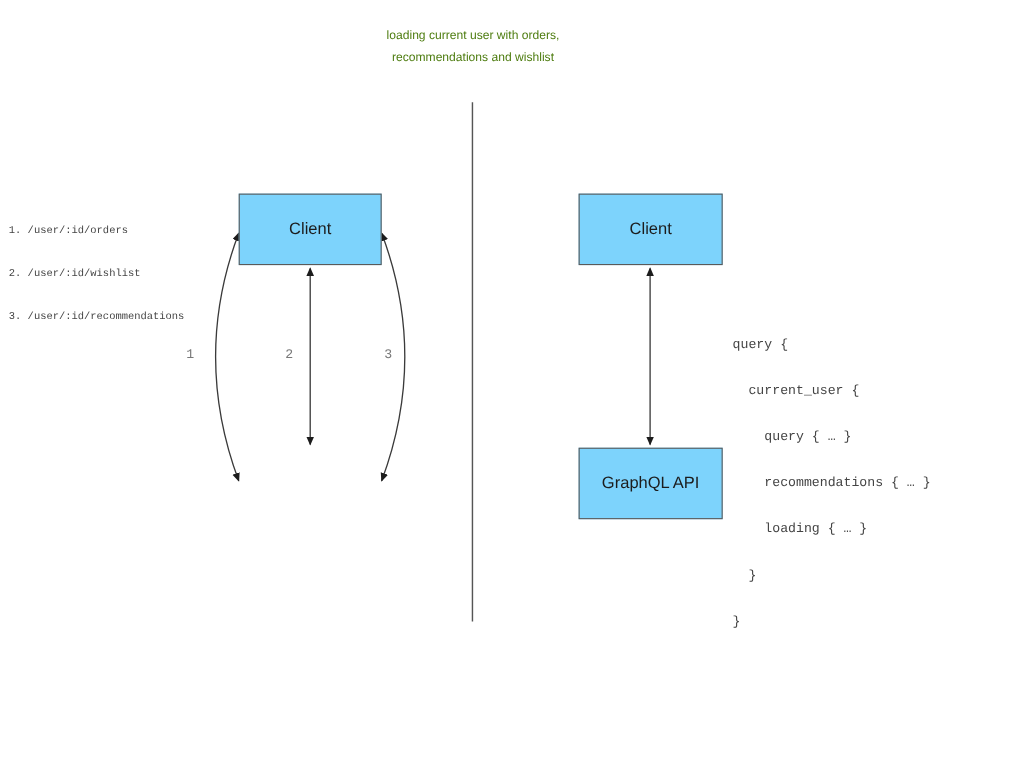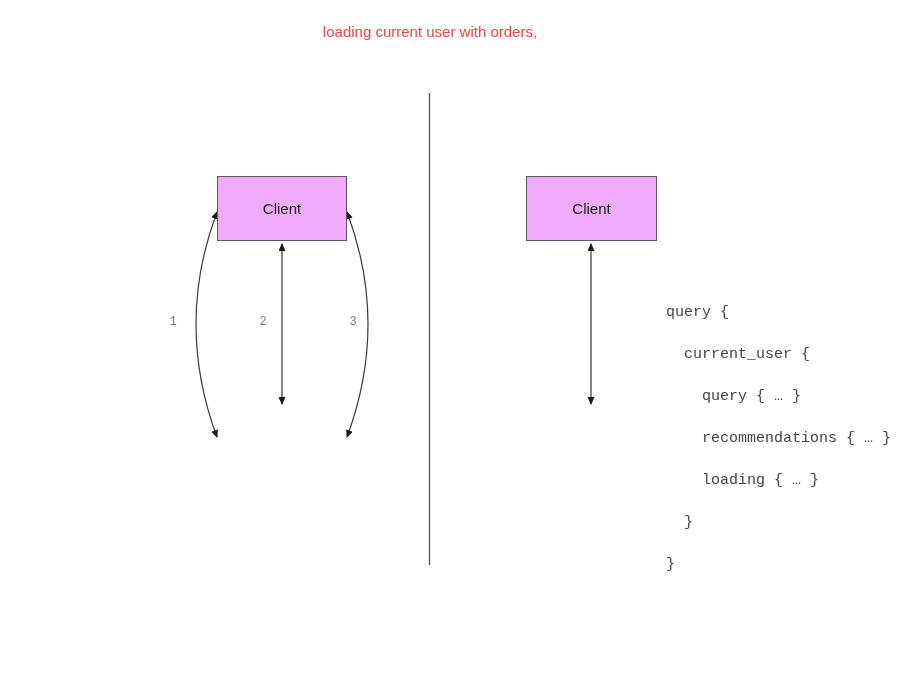--- a/index.html
+++ b/index.html
@@ -14,36 +14,36 @@
     background: #ffffff;
     overflow: hidden;
     font-family: "Liberation Sans", sans-serif;
   }
   .title {
     position: absolute;
     left: 130px;
     top: 22px;
     width: 600px;
     text-align: center;
-    font-size: 15px;
+    font-size: 11px;
     line-height: 20px;
-    color: #ef4444;
+    color: #4d7c0f;
   }
   .diagram-svg {
     position: absolute;
     left: 0;
     top: 0;
     width: 917px;
     height: 689px;
   }
   .node-box {
     position: absolute;
     width: 130px;
     height: 65px;
-    background: #f0abfc;
+    background: #7dd3fc;
     border: 1px solid #5a5a5a;
     display: flex;
     align-items: center;
     justify-content: center;
     font-size: 15px;
     color: #1c1c1c;
     box-sizing: border-box;
   }
   .box-client-left  { left: 217px; top: 176px; }
   .box-rest-api     { left: 217px; top: 407px; }
@@ -57,21 +57,21 @@
     font-size: 9.5px;
     line-height: 13px;
     color: #444444;
     white-space: pre;
   }
   .query-block {
     position: absolute;
     left: 666px;
     top: 278px;
     font-family: "Liberation Mono", monospace;
-    font-size: 15px;
+    font-size: 12px;
     line-height: 14px;
     color: #444444;
     white-space: pre;
   }
   .connector-label {
     position: absolute;
     top: 315px;
     width: 14px;
     text-align: center;
     font-family: "Liberation Mono", monospace;
@@ -82,20 +82,21 @@
   .label-2 { left: 256px; }
   .label-3 { left: 346px; }
 </style>
 </head>
 <body>
 
 <div class="canvas">
 
   <div class="title">
     <div>loading current user with orders,</div>
+    <div>recommendations and wishlist</div>
   </div>
 
   <svg class="diagram-svg" width="917" height="689" viewBox="0 0 917 689" xmlns="http://www.w3.org/2000/svg">
     <defs>
       <marker id="arrow-end" markerWidth="9" markerHeight="8" refX="7" refY="3.5" orient="auto" markerUnits="userSpaceOnUse">
         <path d="M0,0 L8,3.5 L0,7 z" fill="#1c1c1c"></path>
       </marker>
       <marker id="arrow-start" markerWidth="9" markerHeight="8" refX="7" refY="3.5" orient="auto-start-reverse" markerUnits="userSpaceOnUse">
         <path d="M0,0 L8,3.5 L0,7 z" fill="#1c1c1c"></path>
       </marker>
@@ -105,30 +106,38 @@
 
     <path d="M 217 212 Q 175 324 217 437" fill="none" stroke="#3a3a3a" stroke-width="1.2" marker-start="url(#arrow-start)" marker-end="url(#arrow-end)"></path>
 
     <line x1="282" y1="244" x2="282" y2="404" stroke="#3a3a3a" stroke-width="1.2" marker-start="url(#arrow-start)" marker-end="url(#arrow-end)"></line>
 
     <path d="M 347 212 Q 389 324 347 437" fill="none" stroke="#3a3a3a" stroke-width="1.2" marker-start="url(#arrow-start)" marker-end="url(#arrow-end)"></path>
 
     <line x1="591" y1="244" x2="591" y2="404" stroke="#3a3a3a" stroke-width="1.2" marker-start="url(#arrow-start)" marker-end="url(#arrow-end)"></line>
   </svg>
 
+  <div class="endpoint-list">
+    <div>1. /user/:id/orders</div>
+    <div>2. /user/:id/wishlist</div>
+    <div>3. /user/:id/recommendations</div>
+  </div>
 
   <div class="connector-label label-1">1</div>
   <div class="connector-label label-2">2</div>
   <div class="connector-label label-3">3</div>
 
   <div class="node-box box-client-left">
     <span>Client</span>
   </div>
   <div class="node-box box-client-right">
     <span>Client</span>
+  </div>
+  <div class="node-box box-graphql-api">
+    <span>GraphQL API</span>
   </div>
 
   <div class="query-block">
     <div>query {</div>
     <div>  current_user {</div>
     <div>    query { … }</div>
     <div>    recommendations { … }</div>
     <div>    loading { … }</div>
     <div>  }</div>
     <div>}</div>

